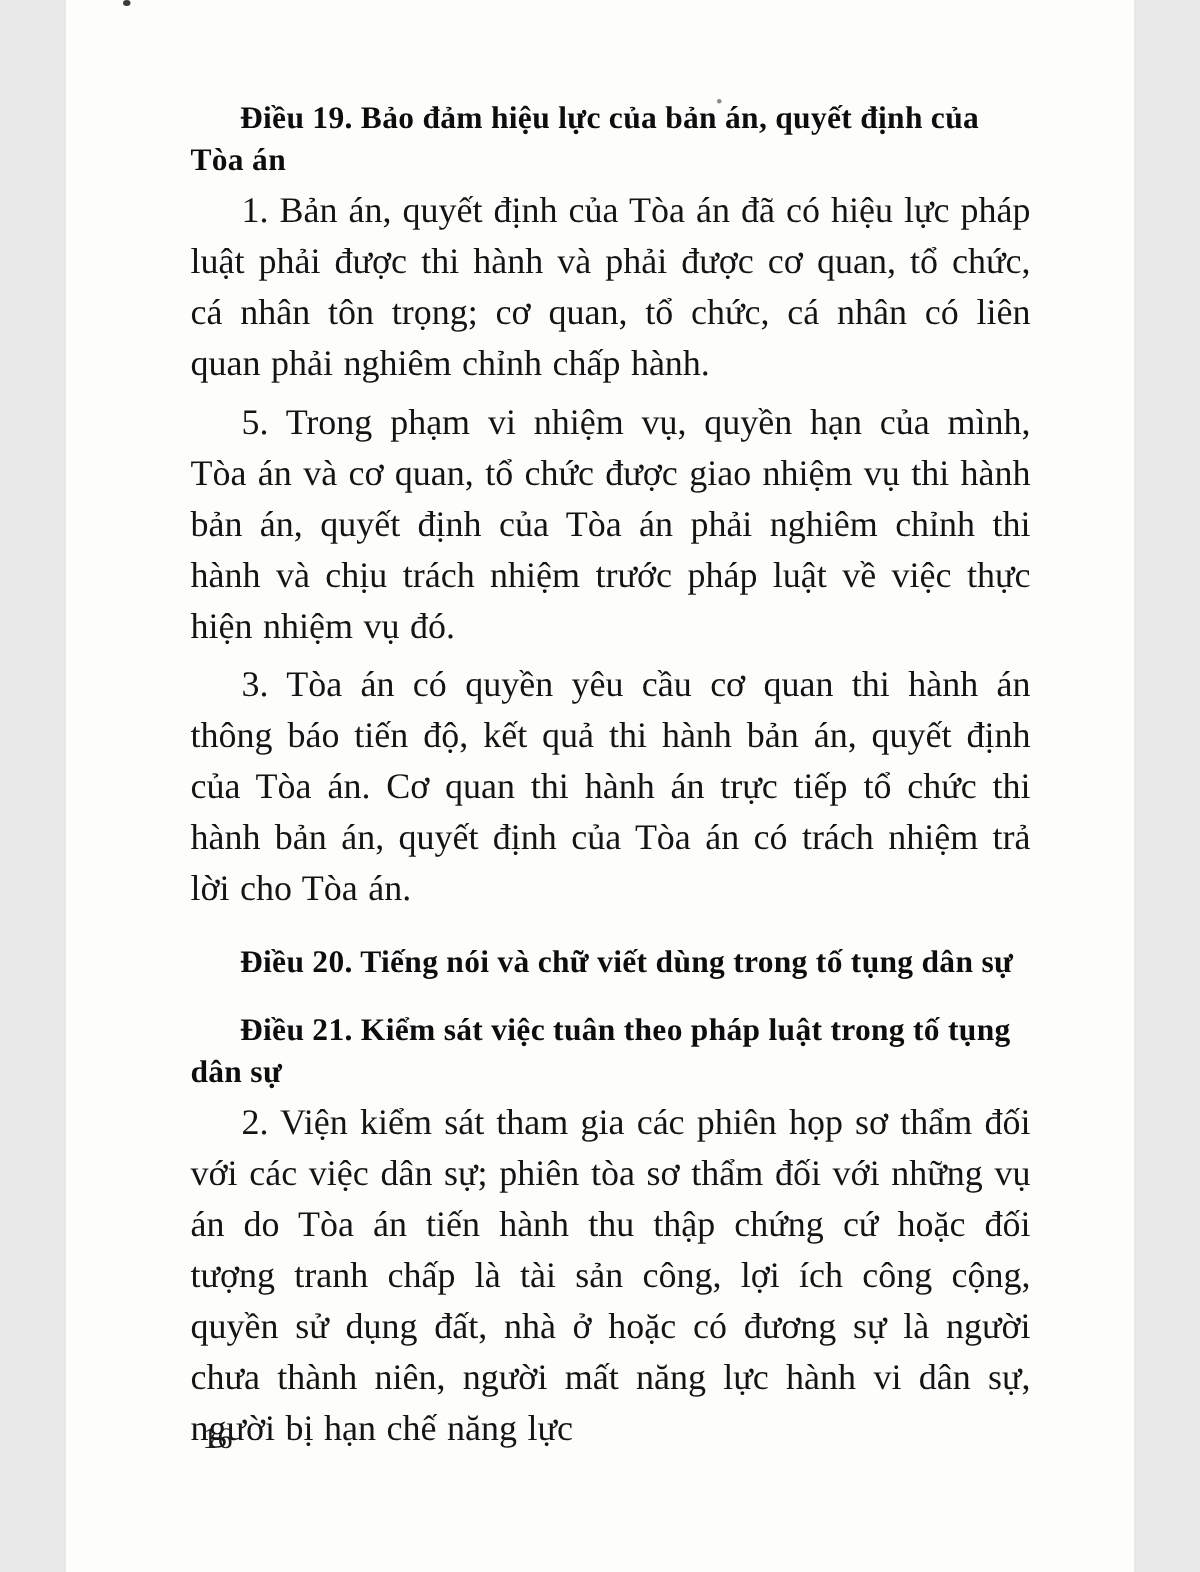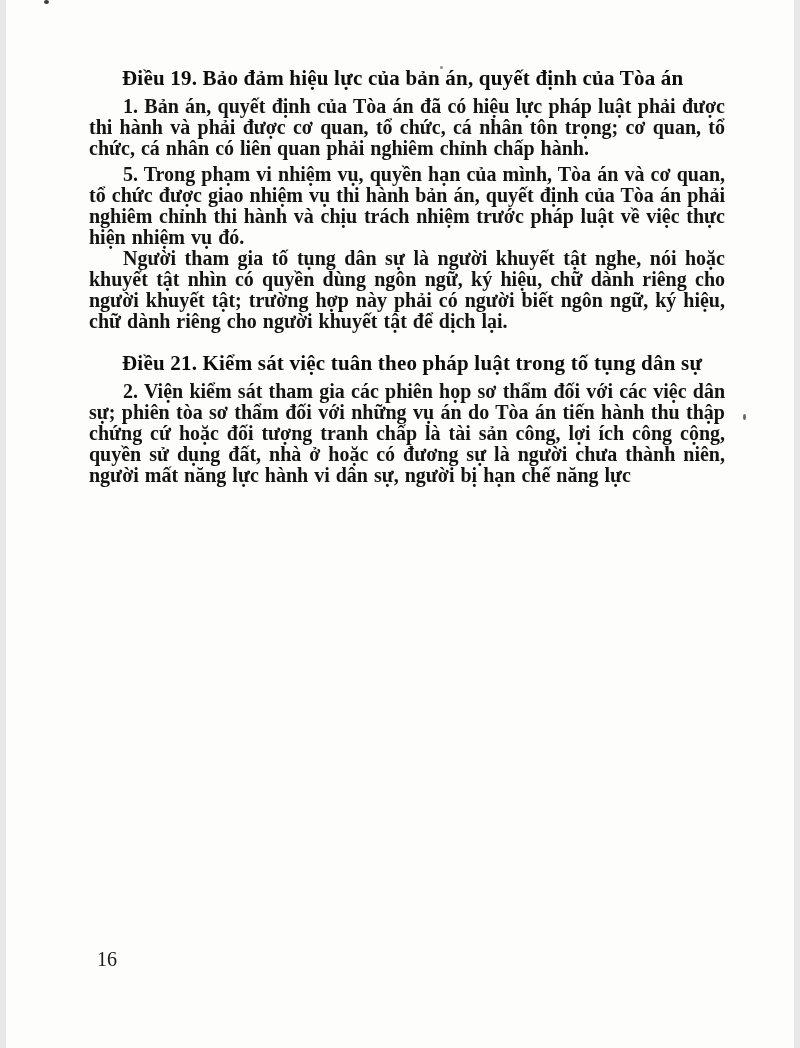--- a/index.html
+++ b/index.html
@@ -2,21 +2,21 @@
 <html lang="vi"><head>
 <meta charset="utf-8">
 <style>
   html, body {
     margin: 0;
     padding: 0;
     background: #e8e8e8;
   }
   .page {
     position: relative;
-    width: 788px;
+    width: 712px;
     height: 1048px;
     margin: 0 auto;
     background: #fdfdfc;
     color: #141414;
     font-family: "Liberation Serif", "DejaVu Serif", serif;
     overflow: hidden;
   }
   .content {
     position: absolute;
     top: 64px;
@@ -29,26 +29,25 @@
     font-size: 21px;
     font-weight: bold;
     line-height: 28px;
     text-indent: 33px;
     color: #0d0d0d;
     letter-spacing: 0.2px;
   }
   .article:first-child .article-heading { margin-top: 0; }
   .para {
     margin: 0 0 5px 0;
-    font-size: 20px;
-    line-height: 21px;
+    font-size: 24px;
+    line-height: 34px;
     text-align: justify;
     text-indent: 34px;
     word-spacing: 1px;
-    font-weight: bold;
   }
   .para:last-child { margin-bottom: 0; }
   .page-number {
     position: absolute;
     left: 91px;
     top: 948px;
     font-size: 20px;
     color: #1a1a1a;
   }
   .artifact {
@@ -67,24 +66,25 @@
   <span class="artifact artifact-1"></span>
   <span class="artifact artifact-2"></span>
   <span class="artifact artifact-3"></span>
 
   <div class="content">
 
     <section class="article">
       <h2 class="article-heading">Điều 19. Bảo đảm hiệu lực của bản án, quyết định của Tòa án</h2>
       <p class="para">1. Bản án, quyết định của Tòa án đã có hiệu lực pháp luật phải được thi hành và phải được cơ quan, tổ chức, cá nhân tôn trọng; cơ quan, tổ chức, cá nhân có liên quan phải nghiêm chỉnh chấp hành.</p>
       <p class="para">5. Trong phạm vi nhiệm vụ, quyền hạn của mình, Tòa án và cơ quan, tổ chức được giao nhiệm vụ thi hành bản án, quyết định của Tòa án phải nghiêm chỉnh thi hành và chịu trách nhiệm trước pháp luật về việc thực hiện nhiệm vụ đó.</p>
+      <p class="para">3. Tòa án có quyền yêu cầu cơ quan thi hành án thông báo tiến độ, kết quả thi hành bản án, quyết định của Tòa án. Cơ quan thi hành án trực tiếp tổ chức thi hành bản án, quyết định của Tòa án có trách nhiệm trả lời cho Tòa án.</p>
     </section>
 
     <section class="article">
-      <p class="para">Người tham gia tố tụng dân sự là người khuyết tật nghe, nói hoặc khuyết tật nhìn có quyền dùng ngôn ngữ, ký hiệu, chữ dành riêng cho người khuyết tật; trường hợp này phải có người biết ngôn ngữ, ký hiệu, chữ dành riêng cho người khuyết tật để dịch lại.</p>
+      <h2 class="article-heading">Điều 20. Tiếng nói và chữ viết dùng trong tố tụng dân sự</h2>
     </section>
 
     <section class="article">
       <h2 class="article-heading">Điều 21. Kiểm sát việc tuân theo pháp luật trong tố tụng dân sự</h2>
       <p class="para">2. Viện kiểm sát tham gia các phiên họp sơ thẩm đối với các việc dân sự; phiên tòa sơ thẩm đối với những vụ án do Tòa án tiến hành thu thập chứng cứ hoặc đối tượng tranh chấp là tài sản công, lợi ích công cộng, quyền sử dụng đất, nhà ở hoặc có đương sự là người chưa thành niên, người mất năng lực hành vi dân sự, người bị hạn chế năng lực</p>
     </section>
 
   </div>
 
   <div class="page-number">16</div>

